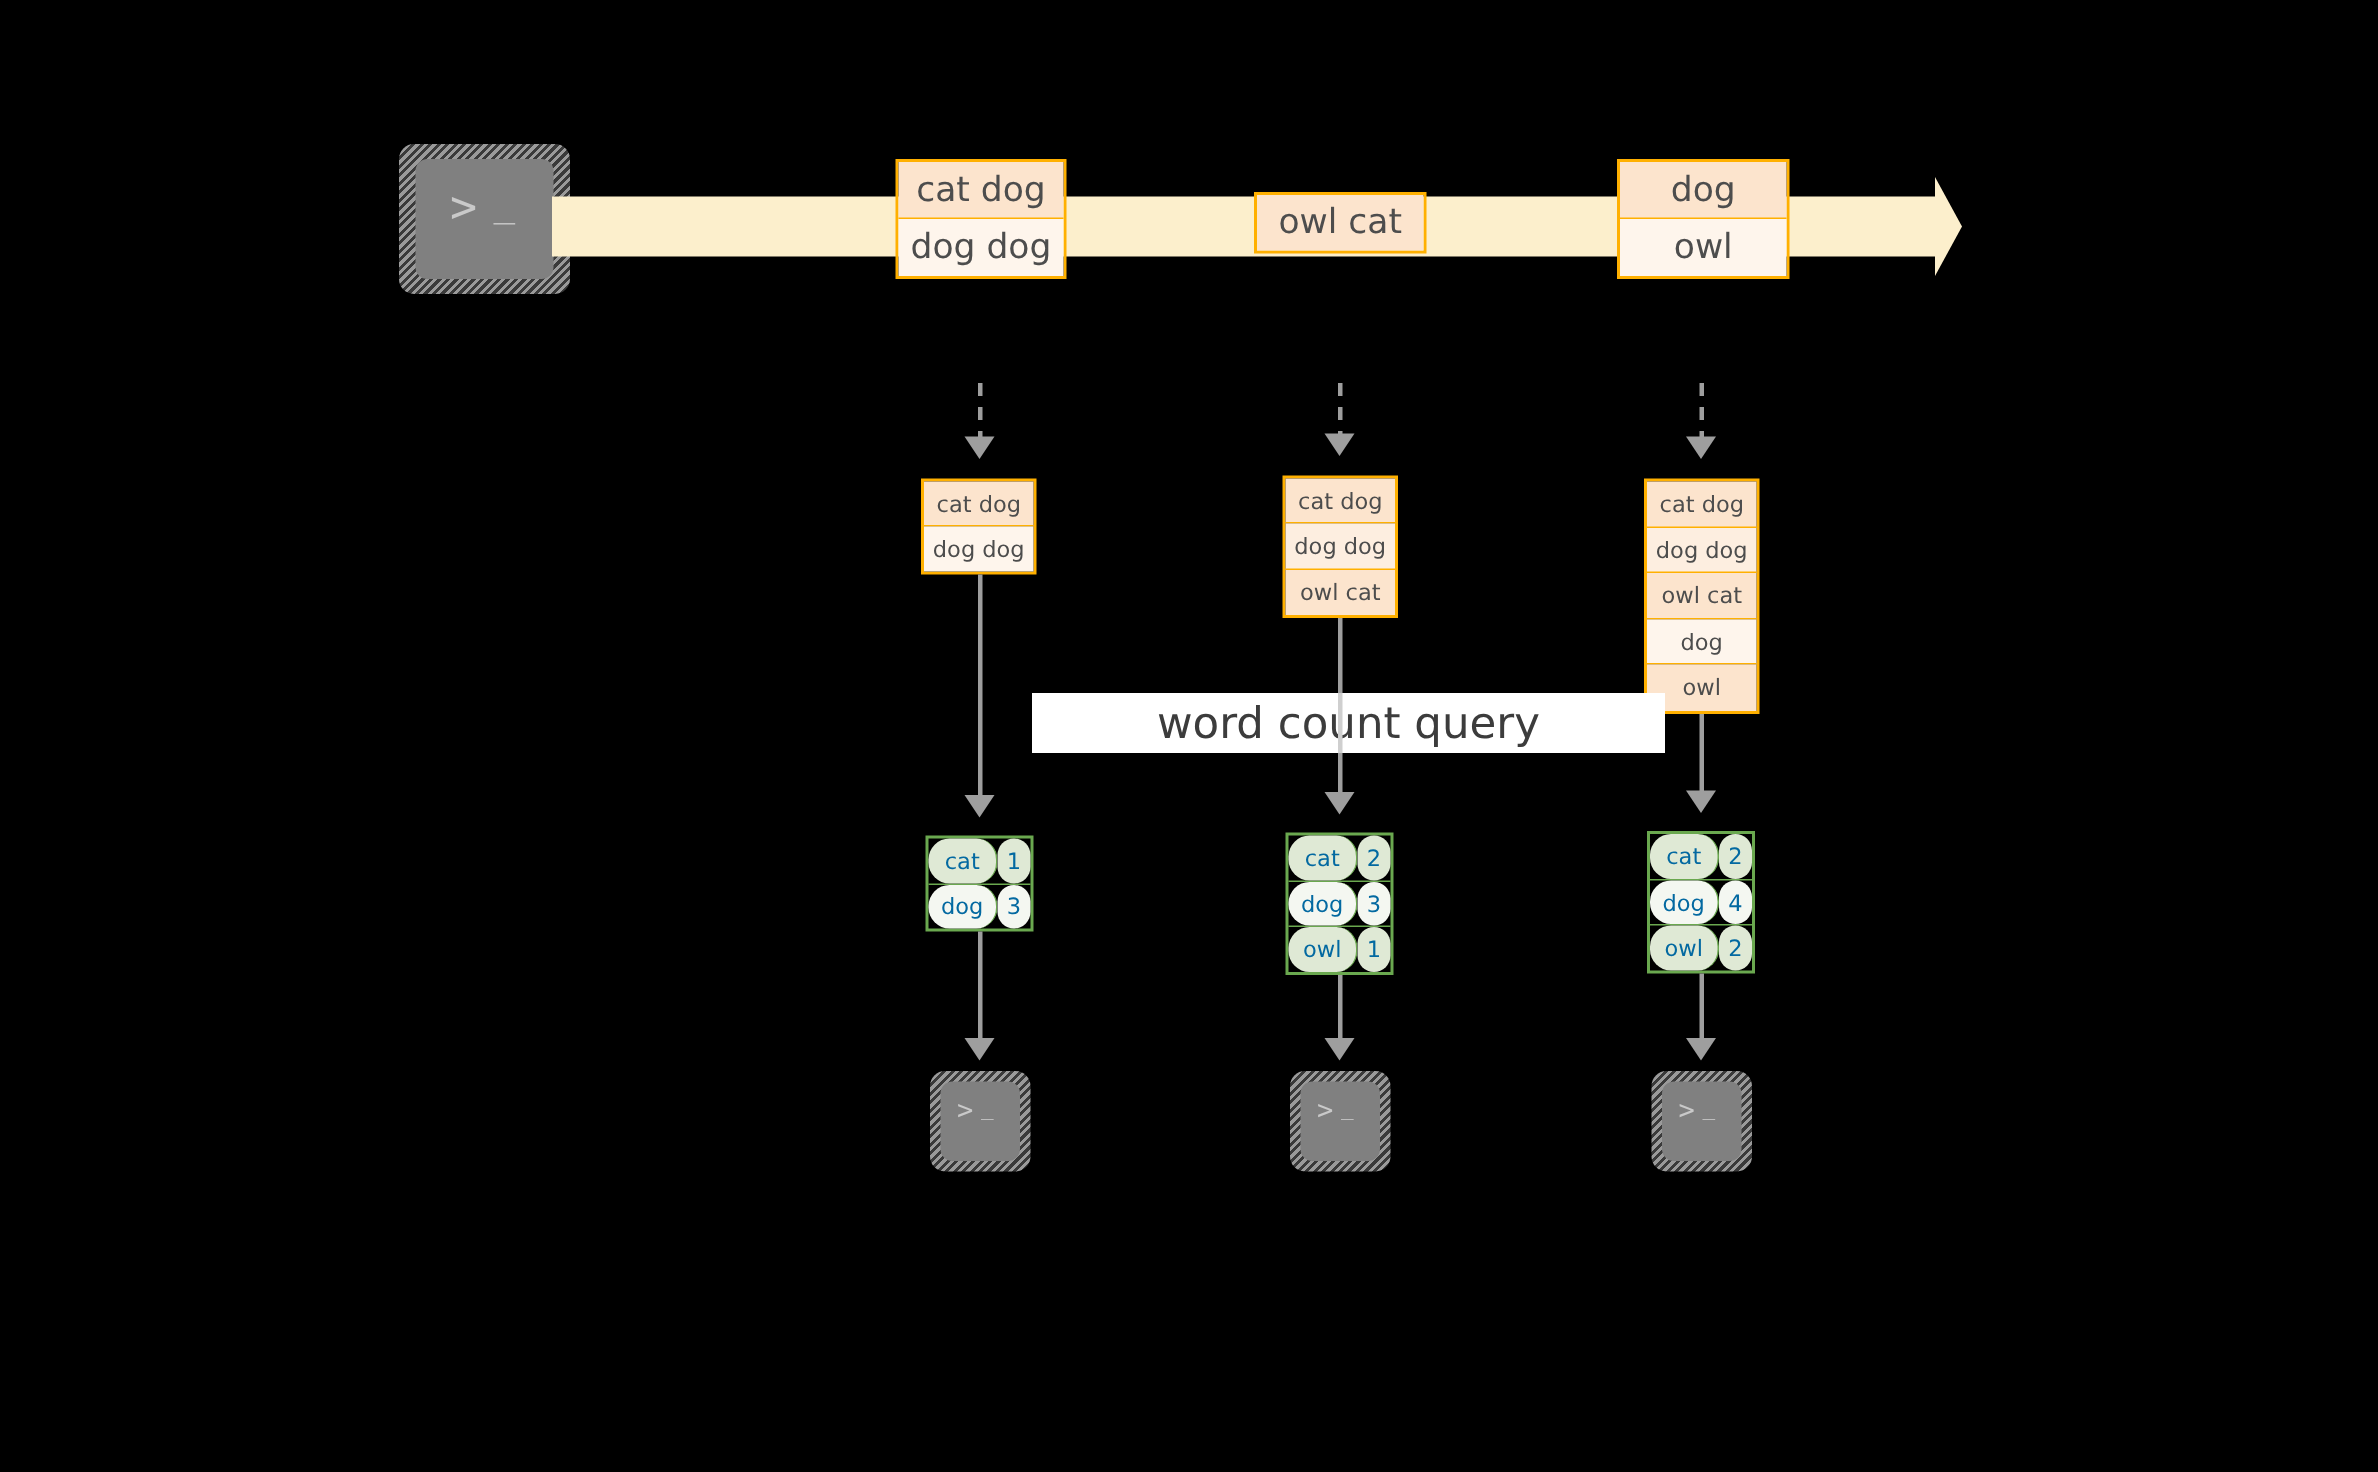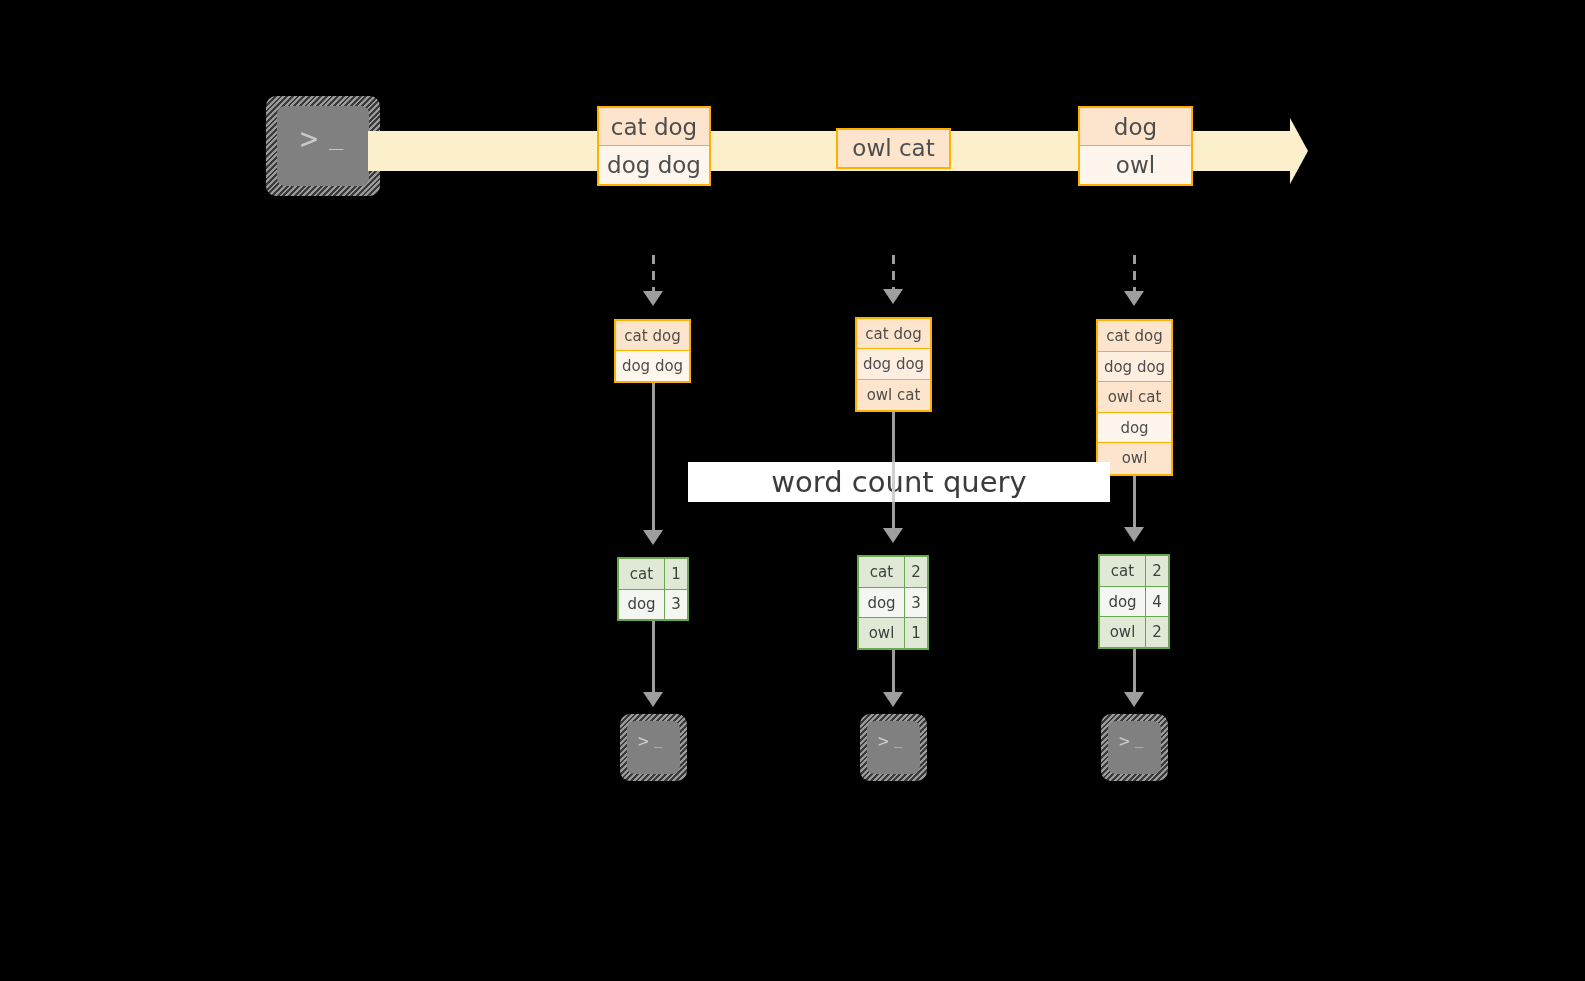--- a/index.html
+++ b/index.html
@@ -29,22 +29,22 @@
   .orow:last-child{border-bottom:none;}
   .fA{background:#fce4cd;}
   .fB{background:#fdeee0;}
   .fC{background:#fef5ec;}
 
   
   .gbox{position:absolute;border:2px solid #6aa84f;box-sizing:border-box;
         display:flex;flex-direction:column;}
   .grow{display:flex;flex:1 1 auto;border-bottom:1px solid #6aa84f;box-sizing:border-box;}
   .grow:last-child{border-bottom:none;}
-  .gk,.gv{box-sizing:border-box;color:#404040;display:flex;
-          align-items:center;justify-content:center;white-space:nowrap;}
+  .gk,.gv{box-sizing:border-box;color:#0369a1;display:flex;
+          align-items:center;justify-content:center;white-space:nowrap;border-radius:14px;}
   .gk{flex:0 0 46px;border-right:1px solid #6aa84f;}
   .gv{flex:1 1 auto;}
   .gA{background:#dfe9d5;}
   .gC{background:#f4f7f1;}
 
   
   .vline{position:absolute;background:#9e9e9e;width:3px;}
   .vdash{position:absolute;width:3px;
      background:repeating-linear-gradient(to bottom,#9e9e9e 0 9px,transparent 9px 16px);}
   .vhead{position:absolute;width:0;height:0;

